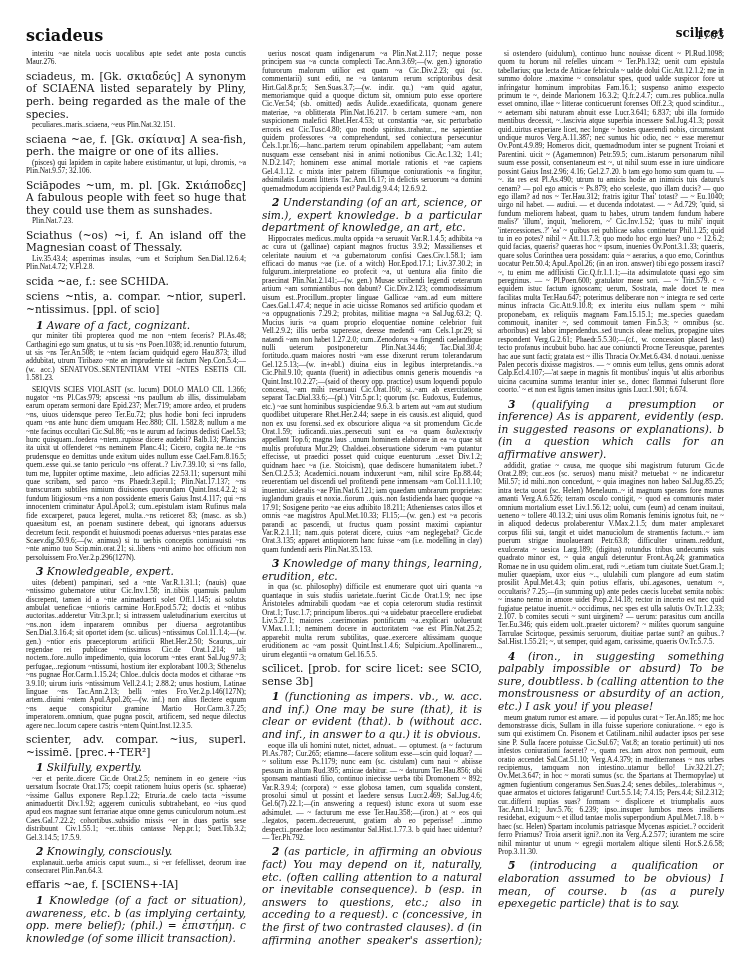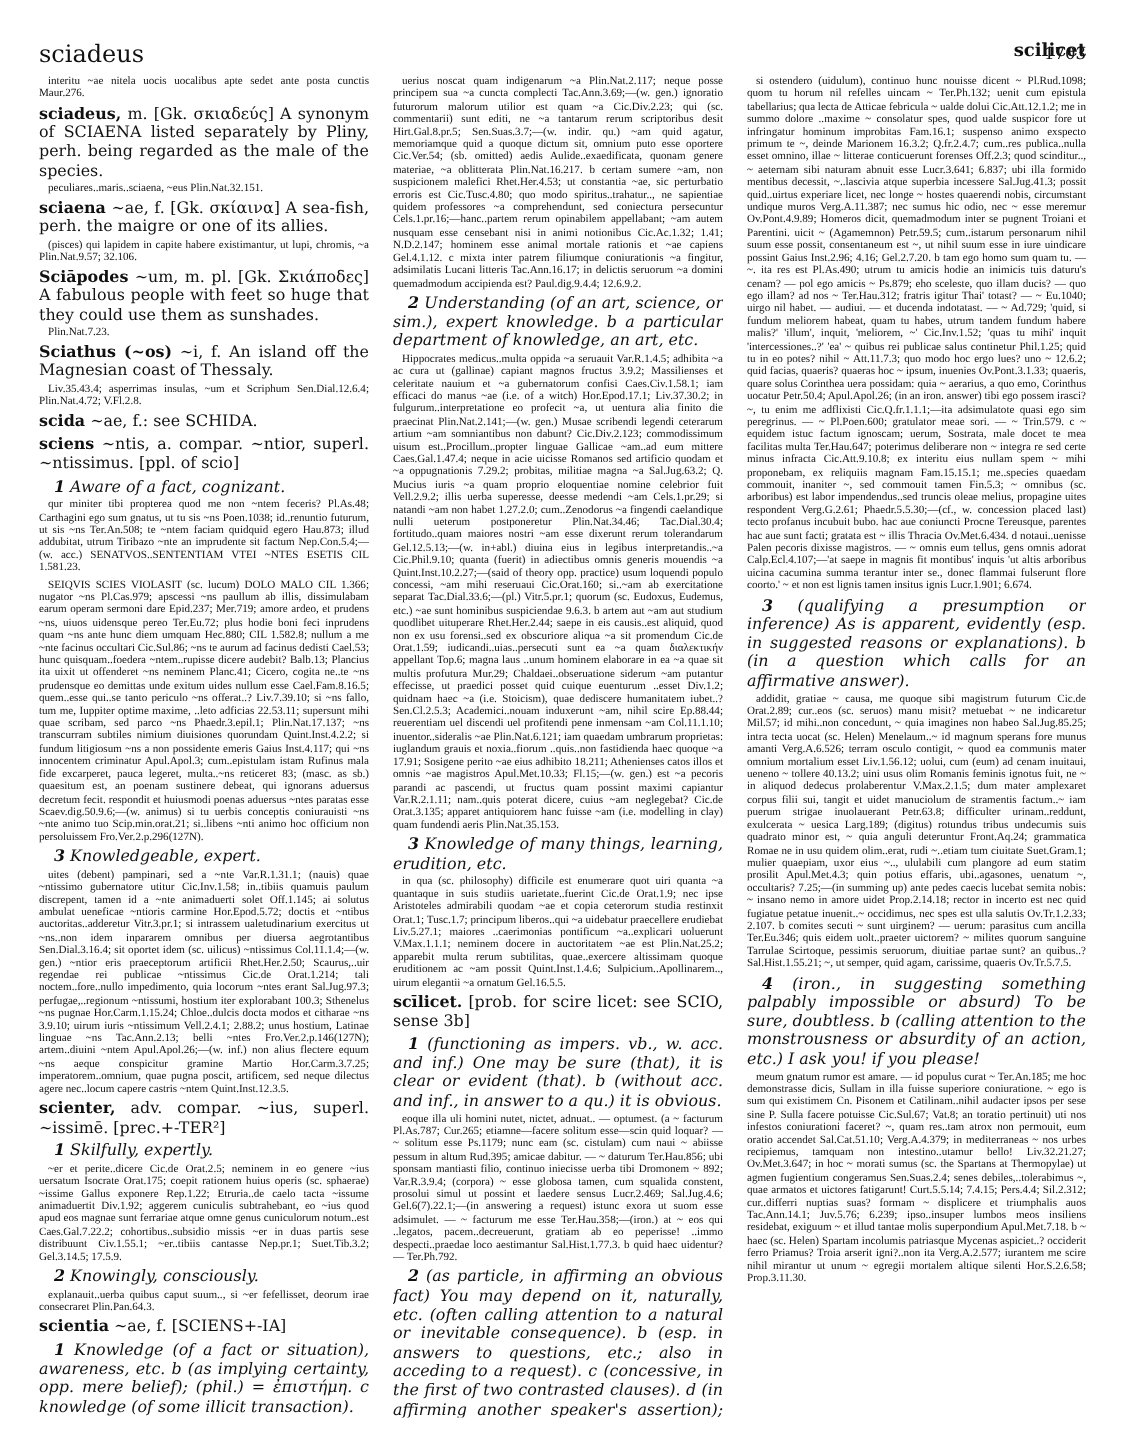--- a/index.html
+++ b/index.html
@@ -1,31 +1,31 @@
 <!DOCTYPE html>
 <html><head>
 <meta charset="utf-8">
 <style>
   html, body { margin: 0; padding: 0; background: #ffffff; }
   body { width: 750px; height: 963px; overflow: hidden; position: relative; color: #111; font-family: "DejaVu Serif", "Liberation Serif", serif; }
   .page { position: absolute; left: 0; top: 0; width: 750px; height: 963px; }
   .running-head { position: absolute; top: 26px; left: 26px; right: 26px; height: 20px; }
-  .rh-left { position: absolute; left: 0; top: 0; font-weight: normal; font-size: 16px; font-family: "DejaVu Serif", serif; }
+  .rh-left { position: absolute; left: 0; top: 0; font-weight: bold; font-size: 16px; font-family: "DejaVu Serif", serif; }
   .rh-center { position: absolute; left: 0; right: 0; text-align: right; top: 3px; font-size: 11px; }
   .rh-right { position: absolute; right: 0; top: 0; font-weight: bold; font-size: 12px; }
   .col { position: absolute; top: 50px; width: 220px; bottom: 18px; overflow: hidden; }
   .col1 { left: 26px; }
   .col2 { left: 262px; }
   .col3 { left: 498px; width: 226px; }
   .cites { font-family: "Liberation Serif", serif; font-size: 7.4px; line-height: 8.4px; text-align: justify; margin: 0 0 3px 0; }
   .cites.indent { text-indent: 6px; }
   .def { font-family: "DejaVu Serif", serif; font-size: 10.6px; line-height: 12.6px; text-align: justify; margin: 0 0 1px 0; }
   .def.head { margin-top: 3px; }
   .def.sense { text-indent: 10px; margin-top: 3px; font-style: italic; }
-  .hw { font-weight: bold; }
+  .hw { font-weight: normal; }
   .sn { font-weight: bold; }
 </style>
 </head>
 <body>
 
 <div class="page">
   <div class="running-head">
     <span class="rh-left">sciadeus</span>
     <span class="rh-center">1703</span>
     <span class="rh-right">scilicet</span>
@@ -45,35 +45,36 @@
       <p class="def head"><span class="hw">sciens</span><span> ~ntis, a. compar. ~ntior, superl. ~ntissimus. [ppl. of scio]</span></p>
       <p class="def sense"><span class="sn">1</span><span> Aware of a fact, cognizant.</span></p>
       <p class="cites indent">qur miniter tibi propterea quod me non ~ntem feceris? Pl.As.48; Carthagini ego sum gnatus, ut tu sis ~ns Poen.1038; id..renuntio futurum, ut sis ~ns Ter.An.508; te ~ntem faciam quidquid egero Hau.873; illud addubitat, utrum Tiribazo ~nte an imprudente sit factum Nep.Con.5.4;—(w. acc.) SENATVOS..SENTENTIAM VTEI ~NTES ESETIS CIL 1.581.23.</p>
       <p class="cites indent">SEIQVIS SCIES VIOLASIT (sc. lucum) DOLO MALO CIL 1.366; nugator ~ns Pl.Cas.979; apscessi ~ns paullum ab illis, dissimulabam earum operam sermoni dare Epid.237; Mer.719; amore ardeo, et prudens ~ns, uiuos uidensque pereo Ter.Eu.72; plus hodie boni feci inprudens quam ~ns ante hunc diem umquam Hec.880; CIL 1.582.8; nullum a me ~nte facinus occultari Cic.Sul.86; ~ns te aurum ad facinus dedisti Cael.53; hunc quisquam..foedera ~ntem..rupisse dicere audebit? Balb.13; Plancius ita uixit ut offenderet ~ns neminem Planc.41; Cicero, cogita ne..te ~ns prudensque eo demittas unde exitum uides nullum esse Cael.Fam.8.16.5; quem..esse qui..se tanto periculo ~ns offerat..? Liv.7.39.10; si ~ns fallo, tum me, Iuppiter optime maxime, ..leto adficias 22.53.11; supersunt mihi quae scribam, sed parco ~ns Phaedr.3.epil.1; Plin.Nat.17.137; ~ns transcurram subtiles nimium diuisiones quorundam Quint.Inst.4.2.2; si fundum litigiosum ~ns a non possidente emeris Gaius Inst.4.117; qui ~ns innocentem criminatur Apul.Apol.3; cum..epistulam istam Rufinus mala fide excarperet, pauca legeret, multa..~ns reticeret 83; (masc. as sb.) quaesitum est, an poenam sustinere debeat, qui ignorans aduersus decretum fecit. respondit et huiusmodi poenas aduersus ~ntes paratas esse Scaev.dig.50.9.6;—(w. animus) si tu uerbis conceptis coniurauisti ~ns ~nte animo tuo Scip.min.orat.21; si..libens ~nti animo hoc officium non persoluissem Fro.Ver.2.p.296(127N).</p>
       <p class="def sense"><span class="sn">3</span><span> Knowledgeable, expert.</span></p>
       <p class="cites indent">uites (debent) pampinari, sed a ~nte Var.R.1.31.1; (nauis) quae ~ntissimo gubernatore utitur Cic.Inv.1.58; in..tibiis quamuis paulum discrepent, tamen id a ~nte animaduerti solet Off.1.145; ai solutus ambulat ueneficae ~ntioris carmine Hor.Epod.5.72; doctis et ~ntibus auctoritas..adderetur Vitr.3.pr.1; si intrassem ualetudinarium exercitus ut ~ns..non idem inpararem omnibus per diuersa aegrotantibus Sen.Dial.3.16.4; sit oportet idem (sc. uilicus) ~ntissimus Col.11.1.4;—(w. gen.) ~ntior eris praeceptorum artificii Rhet.Her.2.50; Scaurus,..uir regendae rei publicae ~ntissimus Cic.de Orat.1.214; tali noctem..fore..nullo impedimento, quia locorum ~ntes erant Sal.Jug.97.3; perfugae,..regionum ~ntissumi, hostium iter explorabant 100.3; Sthenelus ~ns pugnae Hor.Carm.1.15.24; Chloe..dulcis docta modos et citharae ~ns 3.9.10; uirum iuris ~ntissimum Vell.2.4.1; 2.88.2; unus hostium, Latinae linguae ~ns Tac.Ann.2.13; belli ~ntes Fro.Ver.2.p.146(127N); artem..diuini ~ntem Apul.Apol.26;—(w. inf.) non alius flectere equum ~ns aeque conspicitur gramine Martio Hor.Carm.3.7.25; imperatorem..omnium, quae pugna poscit, artificem, sed neque dilectus agere nec..locum capere castris ~ntem Quint.Inst.12.3.5.</p>
       <p class="def head"><span class="hw">scienter,</span><span> adv. compar. ~ius, superl. ~issimē. [prec.+-TER²]</span></p>
       <p class="def sense"><span class="sn">1</span><span> Skilfully, expertly.</span></p>
       <p class="cites indent">~er et perite..dicere Cic.de Orat.2.5; neminem in eo genere ~ius uersatum Isocrate Orat.175; coepit rationem huius operis (sc. sphaerae) ~issime Gallus exponere Rep.1.22; Etruria..de caelo tacta ~issume animaduertit Div.1.92; aggerem cuniculis subtrahebant, eo ~ius quod apud eos magnae sunt ferrariae atque omne genus cuniculorum notum..est Caes.Gal.7.22.2; cohortibus..subsidio missis ~er in duas partis sese distribuunt Civ.1.55.1; ~er..tibiis cantasse Nep.pr.1; Suet.Tib.3.2; Gel.3.14.5; 17.5.9.</p>
       <p class="def sense"><span class="sn">2</span><span> Knowingly, consciously.</span></p>
-      <p class="cites indent">explanauit..uerba quibus caput suum.., si ~er fefellisset, deorum irae consecraret Plin.Pan.64.3.</p>
-      <p class="def head"><span class="hw">scientia</span><span> ~ae, f. [SCIENS+-IA]</span></p>
+      <p class="cites indent">explanauit..uerba amicis caput suum.., si ~er fefellisset, deorum irae consecraret Plin.Pan.64.3.</p>
+      <p class="def head"><span class="hw">effaris</span><span> ~ae, f. [SCIENS+-IA]</span></p>
       <p class="def sense"><span class="sn">1</span><span> Knowledge (of a fact or situation), awareness, etc. b (as implying certainty, opp. mere belief); (phil.) = ἐπιστήμη. c knowledge (of some illicit transaction).</span></p>
     </div>
   <div class="col col2">
       <p class="cites indent">uerius noscat quam indigenarum ~a Plin.Nat.2.117; neque posse principem sua ~a cuncta complecti Tac.Ann.3.69;—(w. gen.) ignoratio futurorum malorum utilior est quam ~a Cic.Div.2.23; qui (sc. commentarii) sunt editi, ne ~a tantarum rerum scriptoribus desit Hirt.Gal.8.pr.5; Sen.Suas.3.7;—(w. indir. qu.) ~am quid agatur, memoriamque quid a quoque dictum sit, omnium puto esse oportere Cic.Ver.54; (sb. omitted) aedis Aulide..exaedificata, quonam genere materiae, ~a oblitterata Plin.Nat.16.217.  b certam sumere ~am, non suspicionem malefici Rhet.Her.4.53; ut constantia ~ae, sic perturbatio erroris est Cic.Tusc.4.80; quo modo spiritus..trahatur.., ne sapientiae quidem professores ~a comprehendunt, sed coniectura persecuntur Cels.1.pr.16;—hanc..partem rerum opinabilem appellabant; ~am autem nusquam esse censebant nisi in animi notionibus Cic.Ac.1.32; 1.41; N.D.2.147; hominem esse animal mortale rationis et ~ae capiens Gel.4.1.12.  c mixta inter patrem filiumque coniurationis ~a fingitur, adsimilatis Lucani litteris Tac.Ann.16.17; in delictis seruorum ~a domini quemadmodum accipienda est? Paul.dig.9.4.4; 12.6.9.2.</p>
       <p class="def sense"><span class="sn">2</span><span> Understanding (of an art, science, or sim.), expert knowledge. b a particular department of knowledge, an art, etc.</span></p>
       <p class="cites indent">Hippocrates medicus..multa oppida ~a seruauit Var.R.1.4.5; adhibita ~a ac cura ut (gallinae) capiant magnos fructus 3.9.2; Massilienses et celeritate nauium et ~a gubernatorum confisi Caes.Civ.1.58.1; iam efficaci do manus ~ae (i.e. of a witch) Hor.Epod.17.1; Liv.37.30.2; in fulgurum..interpretatione eo profecit ~a, ut uentura alia finito die praecinat Plin.Nat.2.141;—(w. gen.) Musae scribendi legendi ceterarum artium ~am somniantibus non dabunt? Cic.Div.2.123; commodissimum uisum est..Procillum..propter linguae Gallicae ~am..ad eum mittere Caes.Gal.1.47.4; neque in acie uicisse Romanos sed artificio quodam et ~a oppugnationis 7.29.2; probitas, militiae magna ~a Sal.Jug.63.2; Q. Mucius iuris ~a quam proprio eloquentiae nomine celebrior fuit Vell.2.9.2; illis uerba superesse, deesse medendi ~am Cels.1.pr.29; si natandi ~am non habet 1.27.2.0; cum..Zenodorus ~a fingendi caelandique nulli ueterum postponeretur Plin.Nat.34.46; Tac.Dial.30.4; fortitudo..quam maiores nostri ~am esse dixerunt rerum tolerandarum Gel.12.5.13;—(w. in+abl.) diuina eius in legibus interpretandis..~a Cic.Phil.9.10; quanta (fuerit) in adiectibus omnis generis mouendis ~a Quint.Inst.10.2.27;—(said of theory opp. practice) usum loquendi populo concessi, ~am mihi reseruaui Cic.Orat.160; si..~am ab exercitatione separat Tac.Dial.33.6;—(pl.) Vitr.5.pr.1; quorum (sc. Eudoxus, Eudemus, etc.) ~ae sunt hominibus suspiciendae 9.6.3.  b artem aut ~am aut studium quodlibet uituperare Rhet.Her.2.44; saepe in eis causis..est aliquid, quod non ex usu forensi..sed ex obscuriore aliqua ~a sit promendum Cic.de Orat.1.59; iudicandi..uias..persecuti sunt ea ~a quam διαλεκτικήν appellant Top.6; magna laus ..unum hominem elaborare in ea ~a quae sit multis profutura Mur.29; Chaldaei..obseruatione siderum ~am putantur effecisse, ut praedici posset quid cuique euenturum ..esset Div.1.2; quidnam haec ~a (i.e. Stoicism), quae dediscere humanitatem iubet..? Sen.Cl.2.5.3; Academici..nouam induxerunt ~am, nihil scire Ep.88.44; reuerentiam uel discendi uel profitendi pene inmensam ~am Col.11.1.10; inuentor..sideralis ~ae Plin.Nat.6.121; iam quaedam umbrarum proprietas: iuglandum grauis et noxia..fiorum ..quis..non fastidienda haec quoque ~a 17.91; Sosigene perito ~ae eius adhibito 18.211; Athenienses catos illos et omnis ~ae magistros Apul.Met.10.33; Fl.15;—(w. gen.) est ~a pecoris parandi ac pascendi, ut fructus quam possint maximi capiantur Var.R.2.1.11; nam..quis poterat dicere, cuius ~am neglegebat? Cic.de Orat.3.135; apparet antiquiorem hanc fuisse ~am (i.e. modelling in clay) quam fundendi aeris Plin.Nat.35.153.</p>
       <p class="def sense"><span class="sn">3</span><span> Knowledge of many things, learning, erudition, etc.</span></p>
       <p class="cites indent">in qua (sc. philosophy) difficile est enumerare quot uiri quanta ~a quantaque in suis studiis uarietate..fuerint Cic.de Orat.1.9; nec ipse Aristoteles admirabili quodam ~ae et copia ceterorum studia restinxit Orat.1; Tusc.1.7; principum liberos..qui ~a uidebatur praecellere erudiebat Liv.5.27.1; maiores ..caerimonias pontificum ~a..explicari uoluerunt V.Max.1.1.1; neminem docere in auctoritatem ~ae est Plin.Nat.25.2; apparebit multa rerum subtilitas, quae..exercere altissimam quoque eruditionem ac ~am possit Quint.Inst.1.4.6; Sulpicium..Apollinarem.., uirum elegantii ~a ornatum Gel.16.5.5.</p>
       <p class="def head"><span class="hw">scīlicet.</span><span> [prob. for scire licet: see SCIO, sense 3b]</span></p>
       <p class="def sense"><span class="sn">1</span><span> (functioning as impers. vb., w. acc. and inf.) One may be sure (that), it is clear or evident (that). b (without acc. and inf., in answer to a qu.) it is obvious.</span></p>
       <p class="cites indent">eoque illa uli homini nutet, nictet, adnuat.. — optumest. (a ~ facturum Pl.As.787; Cur.265; etiamne—facere solitum esse—scin quid loquar? — ~ solitum esse Ps.1179; nunc eam (sc. cistulam) cum naui ~ abiisse pessum in altum Rud.395; amicae dabitur. — ~ daturum Ter.Hau.856; ubi sponsam mantiasti filio, continuo iniecisse uerba tibi Dromonem ~ 892; Var.R.3.9.4; (corpora) ~ esse globosa tamen, cum squalida constent, prosolui simul ut possint et laedere sensus Lucr.2.469; Sal.Jug.4.6; Gel.6(7).22.1;—(in answering a request) istunc exora ut suom esse adsimulet. — ~ facturum me esse Ter.Hau.358;—(iron.) at ~ eos qui ..legatos, pacem..decreuerunt, gratiam ab eo peperisse! ..immo despecti..praedae loco aestimantur Sal.Hist.1.77.3. b quid haec uidentur? — Ter.Ph.792.</p>
       <p class="def sense"><span class="sn">2</span><span> (as particle, in affirming an obvious fact) You may depend on it, naturally, etc. (often calling attention to a natural or inevitable consequence). b (esp. in answers to questions, etc.; also in acceding to a request). c (concessive, in the first of two contrasted clauses). d (in affirming another speaker's assertion); ~ et, (in endorsing a previous statement but attaching a reservation) yes, but at the same time.</span></p>
     </div>
   <div class="col col3">
       <p class="cites indent">si ostendero (uidulum), continuo hunc nouisse dicent ~ Pl.Rud.1098; quom tu horum nil refelles uincam ~ Ter.Ph.132; uenit cum epistula tabellarius; qua lecta de Atticae febricula ~ ualde dolui Cic.Att.12.1.2; me in summo dolore ..maxime ~ consolatur spes, quod ualde suspicor fore ut infringatur hominum improbitas Fam.16.1; suspenso animo exspecto primum te ~, deinde Marionem 16.3.2; Q.fr.2.4.7; cum..res publica..nulla esset omnino, illae ~ litterae conticuerunt forenses Off.2.3; quod scinditur.., ~ aeternam sibi naturam abnuit esse Lucr.3.641; 6.837; ubi illa formido mentibus decessit, ~..lascivia atque superbia incessere Sal.Jug.41.3; possit quid..uirtus experiare licet, nec longe ~ hostes quaerendi nobis, circumstant undique muros Verg.A.11.387; nec sumus hic odio, nec ~ esse meremur Ov.Pont.4.9.89; Homeros dicit, quemadmodum inter se pugnent Troiani et Parentini. uicit ~ (Agamemnon) Petr.59.5; cum..istarum personarum nihil suum esse possit, consentaneum est ~, ut nihil suum esse in iure uindicare possint Gaius Inst.2.96; 4.16; Gel.2.7.20.  b tam ego homo sum quam tu. — ~. ita res est Pl.As.490; utrum tu amicis hodie an inimicis tuis daturu's cenam? — pol ego amicis ~ Ps.879; eho sceleste, quo illam ducis? — quo ego illam? ad nos ~ Ter.Hau.312; fratris igitur Thai' totast? — ~ Eu.1040; uirgo nil habet. — audiui. — et ducenda indotatast. — ~ Ad.729; 'quid, si fundum meliorem habeat, quam tu habes, utrum tandem fundum habere malis?' 'illum', inquit, 'meliorem, ~' Cic.Inv.1.52; 'quas tu mihi' inquit 'intercessiones..?' 'ea' ~ quibus rei publicae salus continetur Phil.1.25; quid tu in eo potes? nihil ~ Att.11.7.3; quo modo hoc ergo lues? uno ~ 12.6.2; quid facias, quaeris? quaeras hoc ~ ipsum, inuenies Ov.Pont.3.1.33; quaeris, quare solus Corinthea uera possidam: quia ~ aerarius, a quo emo, Corinthus uocatur Petr.50.4; Apul.Apol.26; (in an iron. answer) tibi ego possem irasci? ~, tu enim me adflixisti Cic.Q.fr.1.1.1;—ita adsimulatote quasi ego sim peregrinus. — ~ Pl.Poen.600; gratulator meae sori. — ~ Trin.579.  c ~ equidem istuc factum ignoscam; uerum, Sostrata, male docet te mea facilitas multa Ter.Hau.647; poterimus deliberare non ~ integra re sed certe minus infracta Cic.Att.9.10.8; ex interitu eius nullam spem ~ mihi proponebam, ex reliquiis magnam Fam.15.15.1; me..species quaedam commouit, inaniter ~, sed commouit tamen Fin.5.3; ~ omnibus (sc. arboribus) est labor impendendus..sed truncis oleae melius, propagine uites respondent Verg.G.2.61; Phaedr.5.5.30;—(cf., w. concession placed last) tecto profanus incubuit bubo. hac aue coniuncti Procne Tereusque, parentes hac aue sunt facti; gratata est ~ illis Thracia Ov.Met.6.434.  d notaui..uenisse Palen pecoris dixisse magistros. — ~ omnis eum tellus, gens omnis adorat Calp.Ecl.4.107;—'at saepe in magnis fit montibus' inquis 'ut altis arboribus uicina cacumina summa terantur inter se., donec flammai fulserunt flore coorto.' ~ et non est lignis tamen insitus ignis Lucr.1.901; 6.674.</p>
       <p class="def sense"><span class="sn">3</span><span> (qualifying a presumption or inference) As is apparent, evidently (esp. in suggested reasons or explanations). b (in a question which calls for an affirmative answer).</span></p>
       <p class="cites indent">addidit, gratiae ~ causa, me quoque sibi magistrum futurum Cic.de Orat.2.89; cur..eos (sc. seruos) manu misit? metuebat ~ ne indicaretur Mil.57; id mihi..non concedunt, ~ quia imagines non habeo Sal.Jug.85.25; intra tecta uocat (sc. Helen) Menelaum..~ id magnum sperans fore munus amanti Verg.A.6.526; terram osculo contigit, ~ quod ea communis mater omnium mortalium esset Liv.1.56.12; uolui, cum (eum) ad cenam inuitaui, ueneno ~ tollere 40.13.2; uini usus olim Romanis feminis ignotus fuit, ne ~ in aliquod dedecus prolaberentur V.Max.2.1.5; dum mater amplexaret corpus filii sui, tangit et uidet manuciolum de stramentis factum..~ iam puerum strigae inuolauerant Petr.63.8; difficulter urinam..reddunt, exulcerata ~ uesica Larg.189; (digitus) rotundus tribus undecumis suis quadrato minor est, ~ quia anguli deteruntur Front.Aq.24; grammatica Romae ne in usu quidem olim..erat, rudi ~..etiam tum ciuitate Suet.Gram.1; mulier quaepiam, uxor eius ~.., ululabili cum plangore ad eum statim prosilit Apul.Met.4.3; quin potius effaris, ubi..agasones, uenatum ~, occultaris? 7.25;—(in summing up) ante pedes caecis lucebat semita nobis: ~ insano nemo in amore uidet Prop.2.14.18; rector in incerto est nec quid fugiatue petatue inuenit..~ occidimus, nec spes est ulla salutis Ov.Tr.1.2.33; 2.107.  b comites secuti ~ sunt uirginem? — uerum: parasitus cum ancilla Ter.Eu.346; quis eidem uolt..praeter uictorem? ~ milites quorum sanguine Tarrulae Scirtoque, pessimis seruorum, diuitiae partae sunt? an quibus..? Sal.Hist.1.55.21; ~, ut semper, quid agam, carissime, quaeris Ov.Tr.5.7.5.</p>
       <p class="def sense"><span class="sn">4</span><span> (iron., in suggesting something palpably impossible or absurd) To be sure, doubtless. b (calling attention to the monstrousness or absurdity of an action, etc.) I ask you! if you please!</span></p>
       <p class="cites indent">meum gnatum rumor est amare. — id populus curat ~ Ter.An.185; me hoc demonstrasse dicis, Sullam in illa fuisse superiore coniuratione. ~ ego is sum qui existimem Cn. Pisonem et Catilinam..nihil audacter ipsos per sese sine P. Sulla facere potuisse Cic.Sul.67; Vat.8; an toratio pertinuit) uti nos infestos coniurationi faceret? ~, quam res..tam atrox non permouit, eum oratio accendet Sal.Cat.51.10; Verg.A.4.379; in mediterraneas ~ nos urbes recipiemus, tamquam non intestino..utamur bello! Liv.32.21.27; Ov.Met.3.647; in hoc ~ morati sumus (sc. the Spartans at Thermopylae) ut agmen fugientium congeramus Sen.Suas.2.4; senes debiles,..tolerabimus ~, quae armatos et uictores fatigarunt! Curt.5.5.14; 7.4.15; Pers.4.4; Sil.2.312; cur..differri nuptias suas? formam ~ displicere et triumphalis auos Tac.Ann.14.1; Juv.5.76; 6.239; ipso..insuper lumbos meos insiliens residebat, exiguum ~ et illud tantae molis superpondium Apul.Met.7.18.  b ~ haec (sc. Helen) Spartam incolumis patriasque Mycenas aspiciet..? occiderit ferro Priamus? Troia arserit igni?..non ita Verg.A.2.577; iurantem me scire nihil mirantur ut unum ~ egregii mortalem altique silenti Hor.S.2.6.58; Prop.3.11.30.</p>
+      <p class="def sense"><span class="sn">5</span><span> (introducing a qualification or elaboration assumed to be obvious) I mean, of course. b (as a purely epexegetic particle) that is to say.</span></p>
     </div>
 </div>
 
 </body></html>

